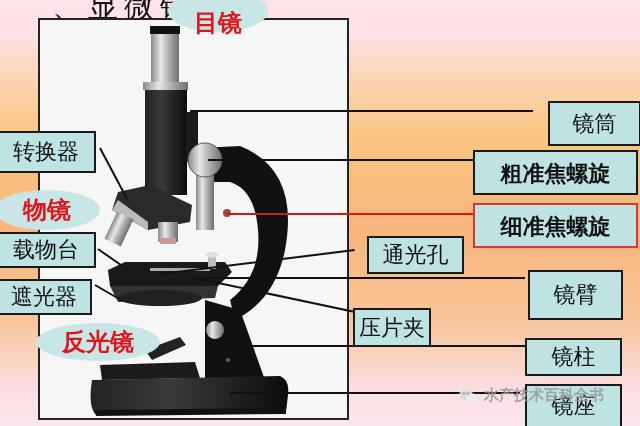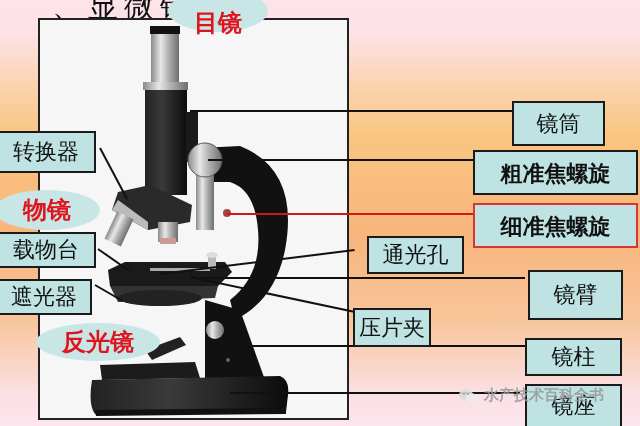--- a/index.html
+++ b/index.html
@@ -123,21 +123,21 @@
 <div class="bubble" style="left:168px;top:-10px;width:100px;height:42px;font-size:24px;">
   <span style="margin-top:24px;">目镜</span>
 </div>
 <div class="bubble" style="left:-6px;top:190px;width:106px;height:40px;font-size:24px;">
   <span>物镜</span>
 </div>
 <div class="bubble" style="left:36px;top:323px;width:124px;height:38px;font-size:24px;align-items:center;">
   <span>反光镜</span>
 </div>
 
-<div class="label-box" style="left:512px;top:101px;width:93px;height:45px;">
+<div class="label-box" style="left:548px;top:101px;width:93px;height:45px;">
   <span>镜筒</span>
 </div>
 <div class="label-box bold" style="left:473px;top:150px;width:165px;height:45px;">
   <span>粗准焦螺旋</span>
 </div>
 <div class="label-box bold red-border" style="left:473px;top:203px;width:165px;height:45px;">
   <span>细准焦螺旋</span>
 </div>
 <div class="label-box" style="left:367px;top:236px;width:97px;height:38px;">
   <span>通光孔</span>

